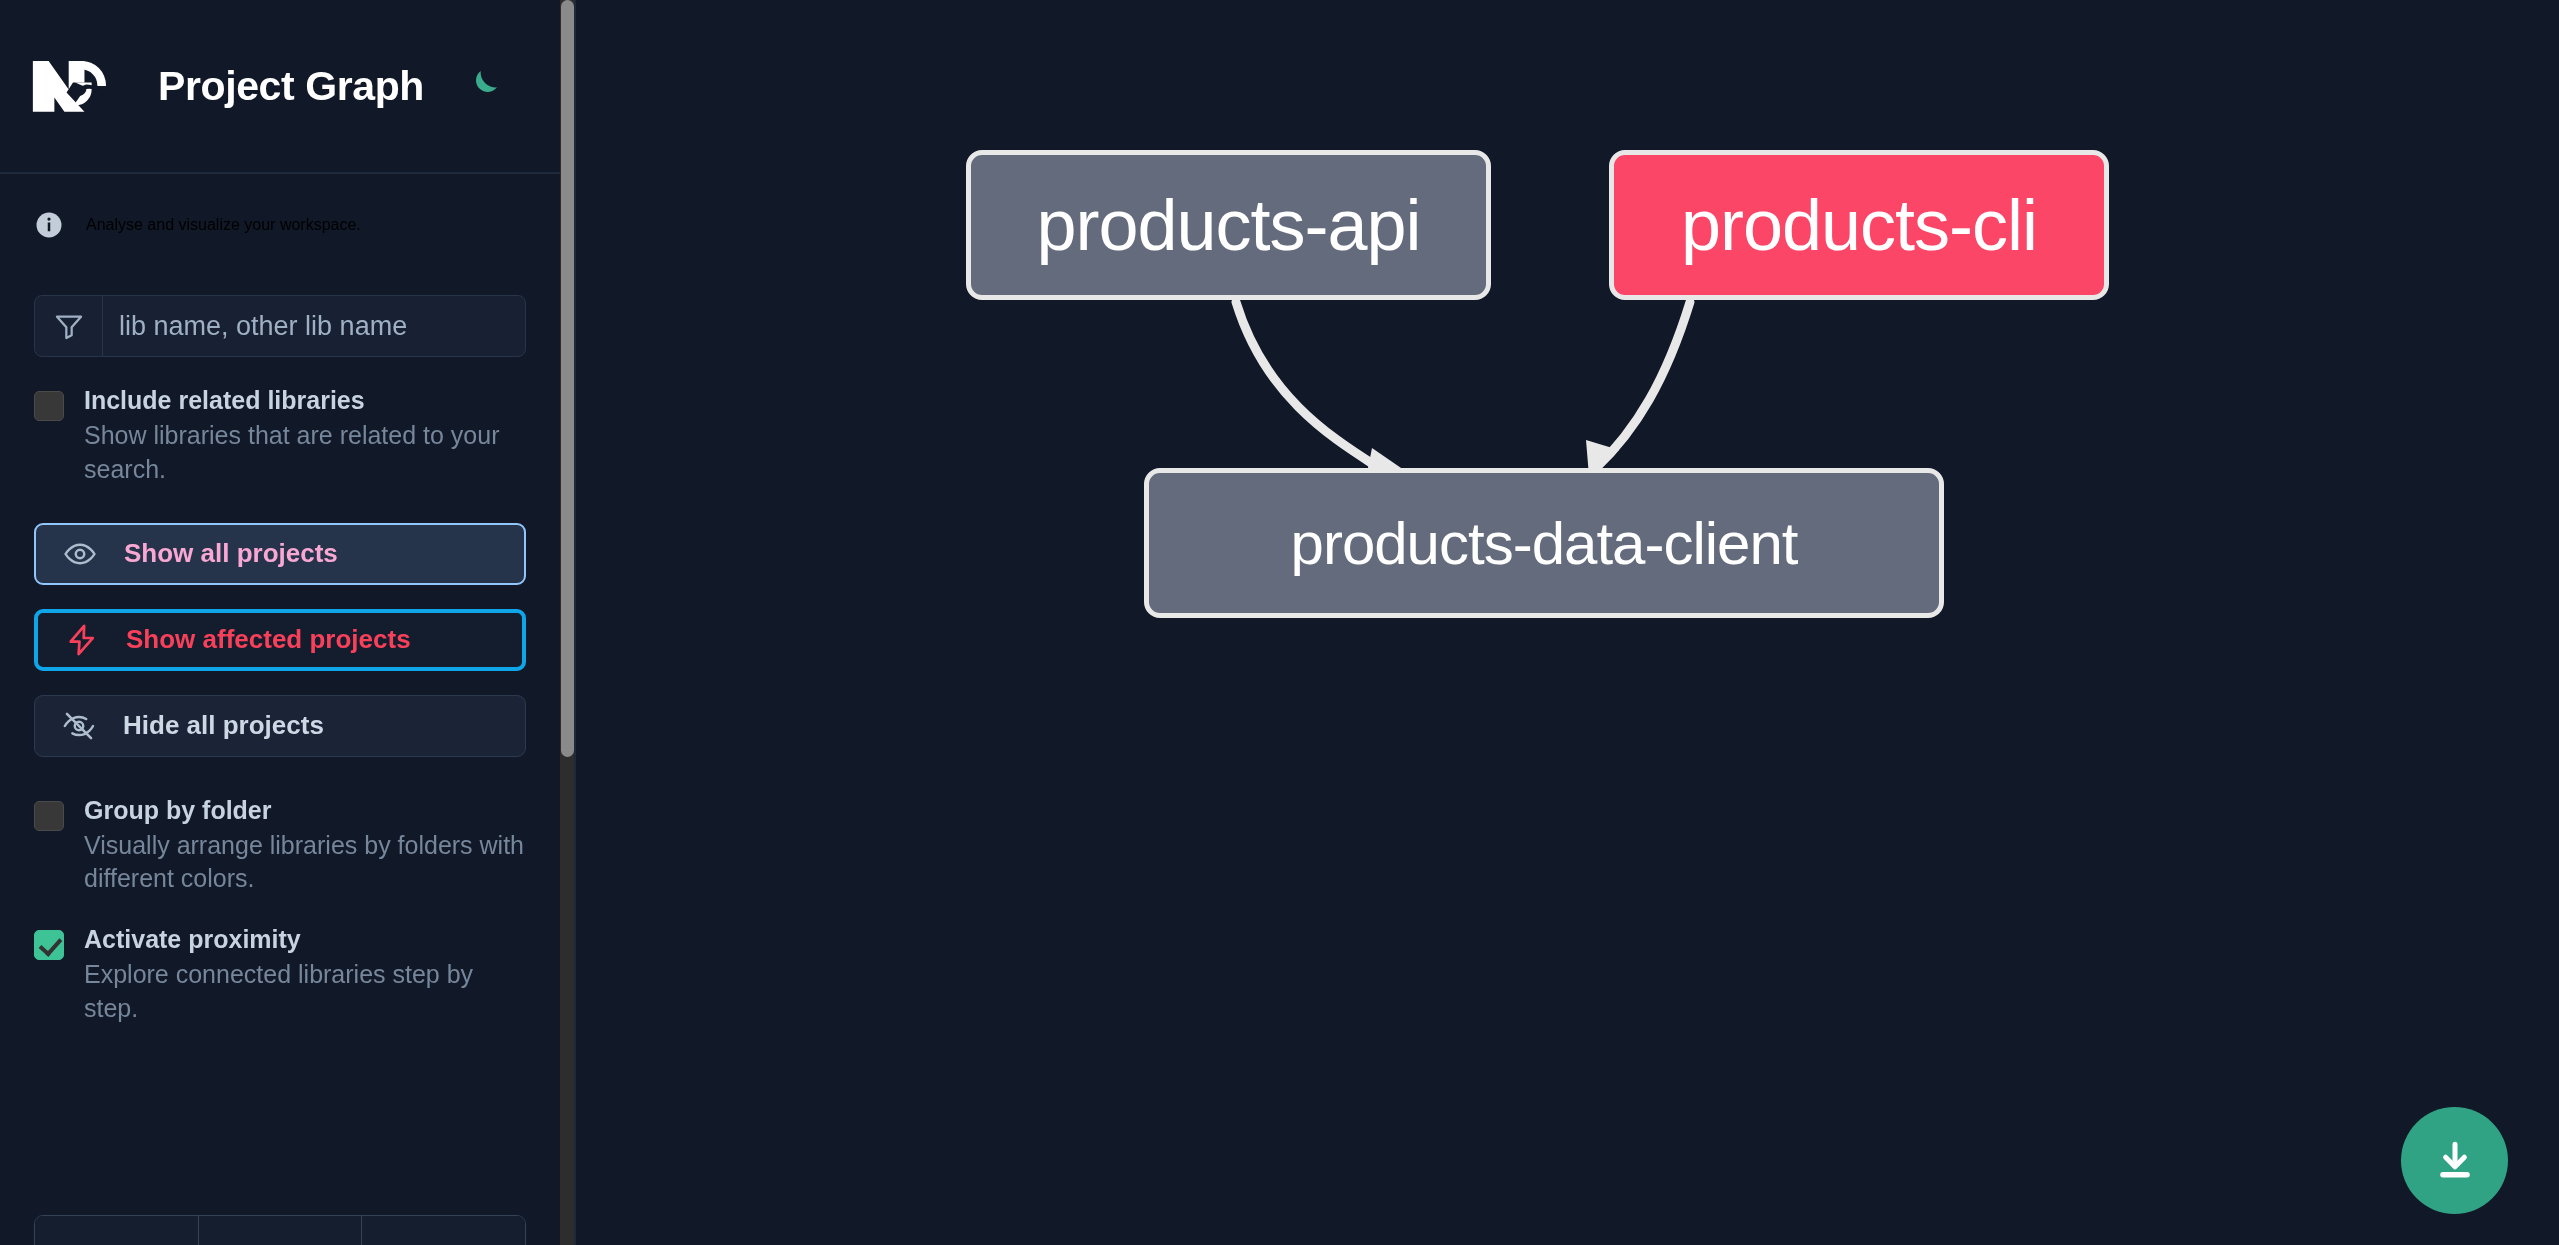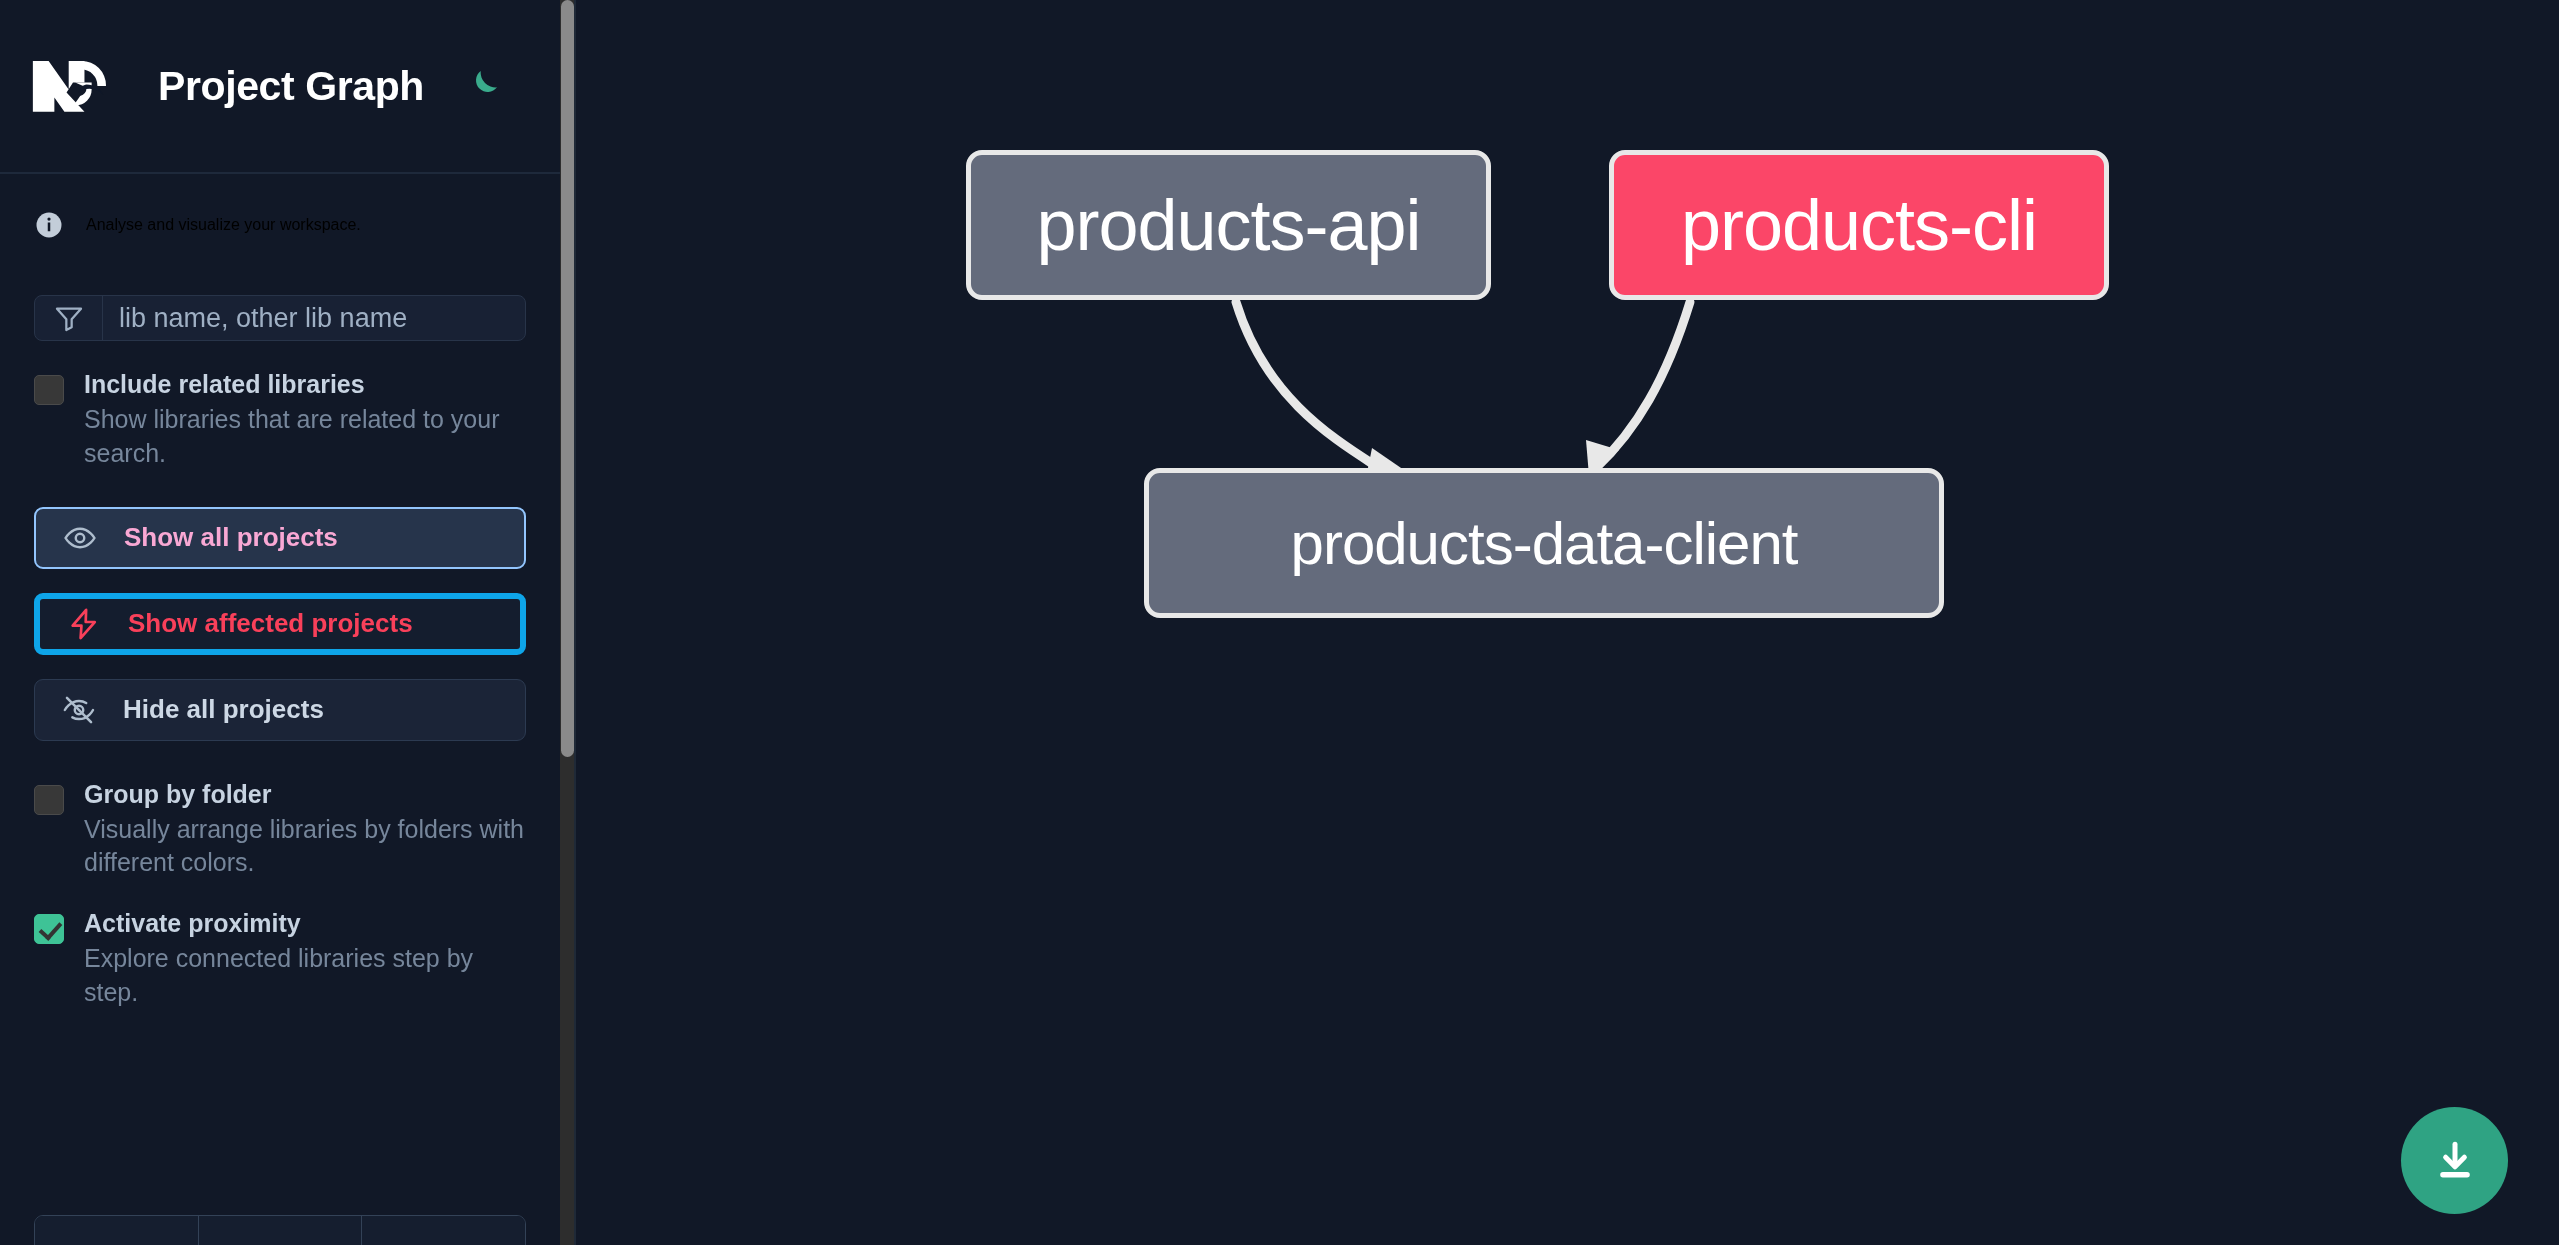--- a/index.html
+++ b/index.html
@@ -71,21 +71,21 @@
     display: flex;
     align-items: center;
     padding: 36px 30px 0 34px;
     gap: 22px;
   }
   .info-icon { width: 30px; height: 30px; flex: 0 0 30px; }
 
   
   .search-wrap {
     margin: 55px 34px 0 34px;
-    height: 46px;
+    height: 62px;
     display: flex;
     align-items: stretch;
     background: #182134;
     border: 1px solid #283449;
     border-radius: 8px;
     overflow: hidden;
   }
   .search-icon-box {
     width: 68px;
     display: flex; align-items: center; justify-content: center;
@@ -163,21 +163,21 @@
     border: 1px solid #2c3a51;
     color: #cdd8e5;
   }
   .act-btn.primary {
     background: #26344b;
     border: 2px solid #93c5fd;
     color: #f9a8d4;
   }
   .act-btn.danger {
     background: #141d2e;
-    border: 6px solid #0ea5e9;
+    border: 4px solid #0ea5e9;
     color: #f9405a;
   }
   .act-btn .bicon { width: 36px; height: 36px; flex: 0 0 36px; display:flex; align-items:center; justify-content:center; }
 
   .gap-lg { height: 36px; }
   .gap-md { height: 24px; }
 
   
   .seg-wrap {
     position: absolute;

